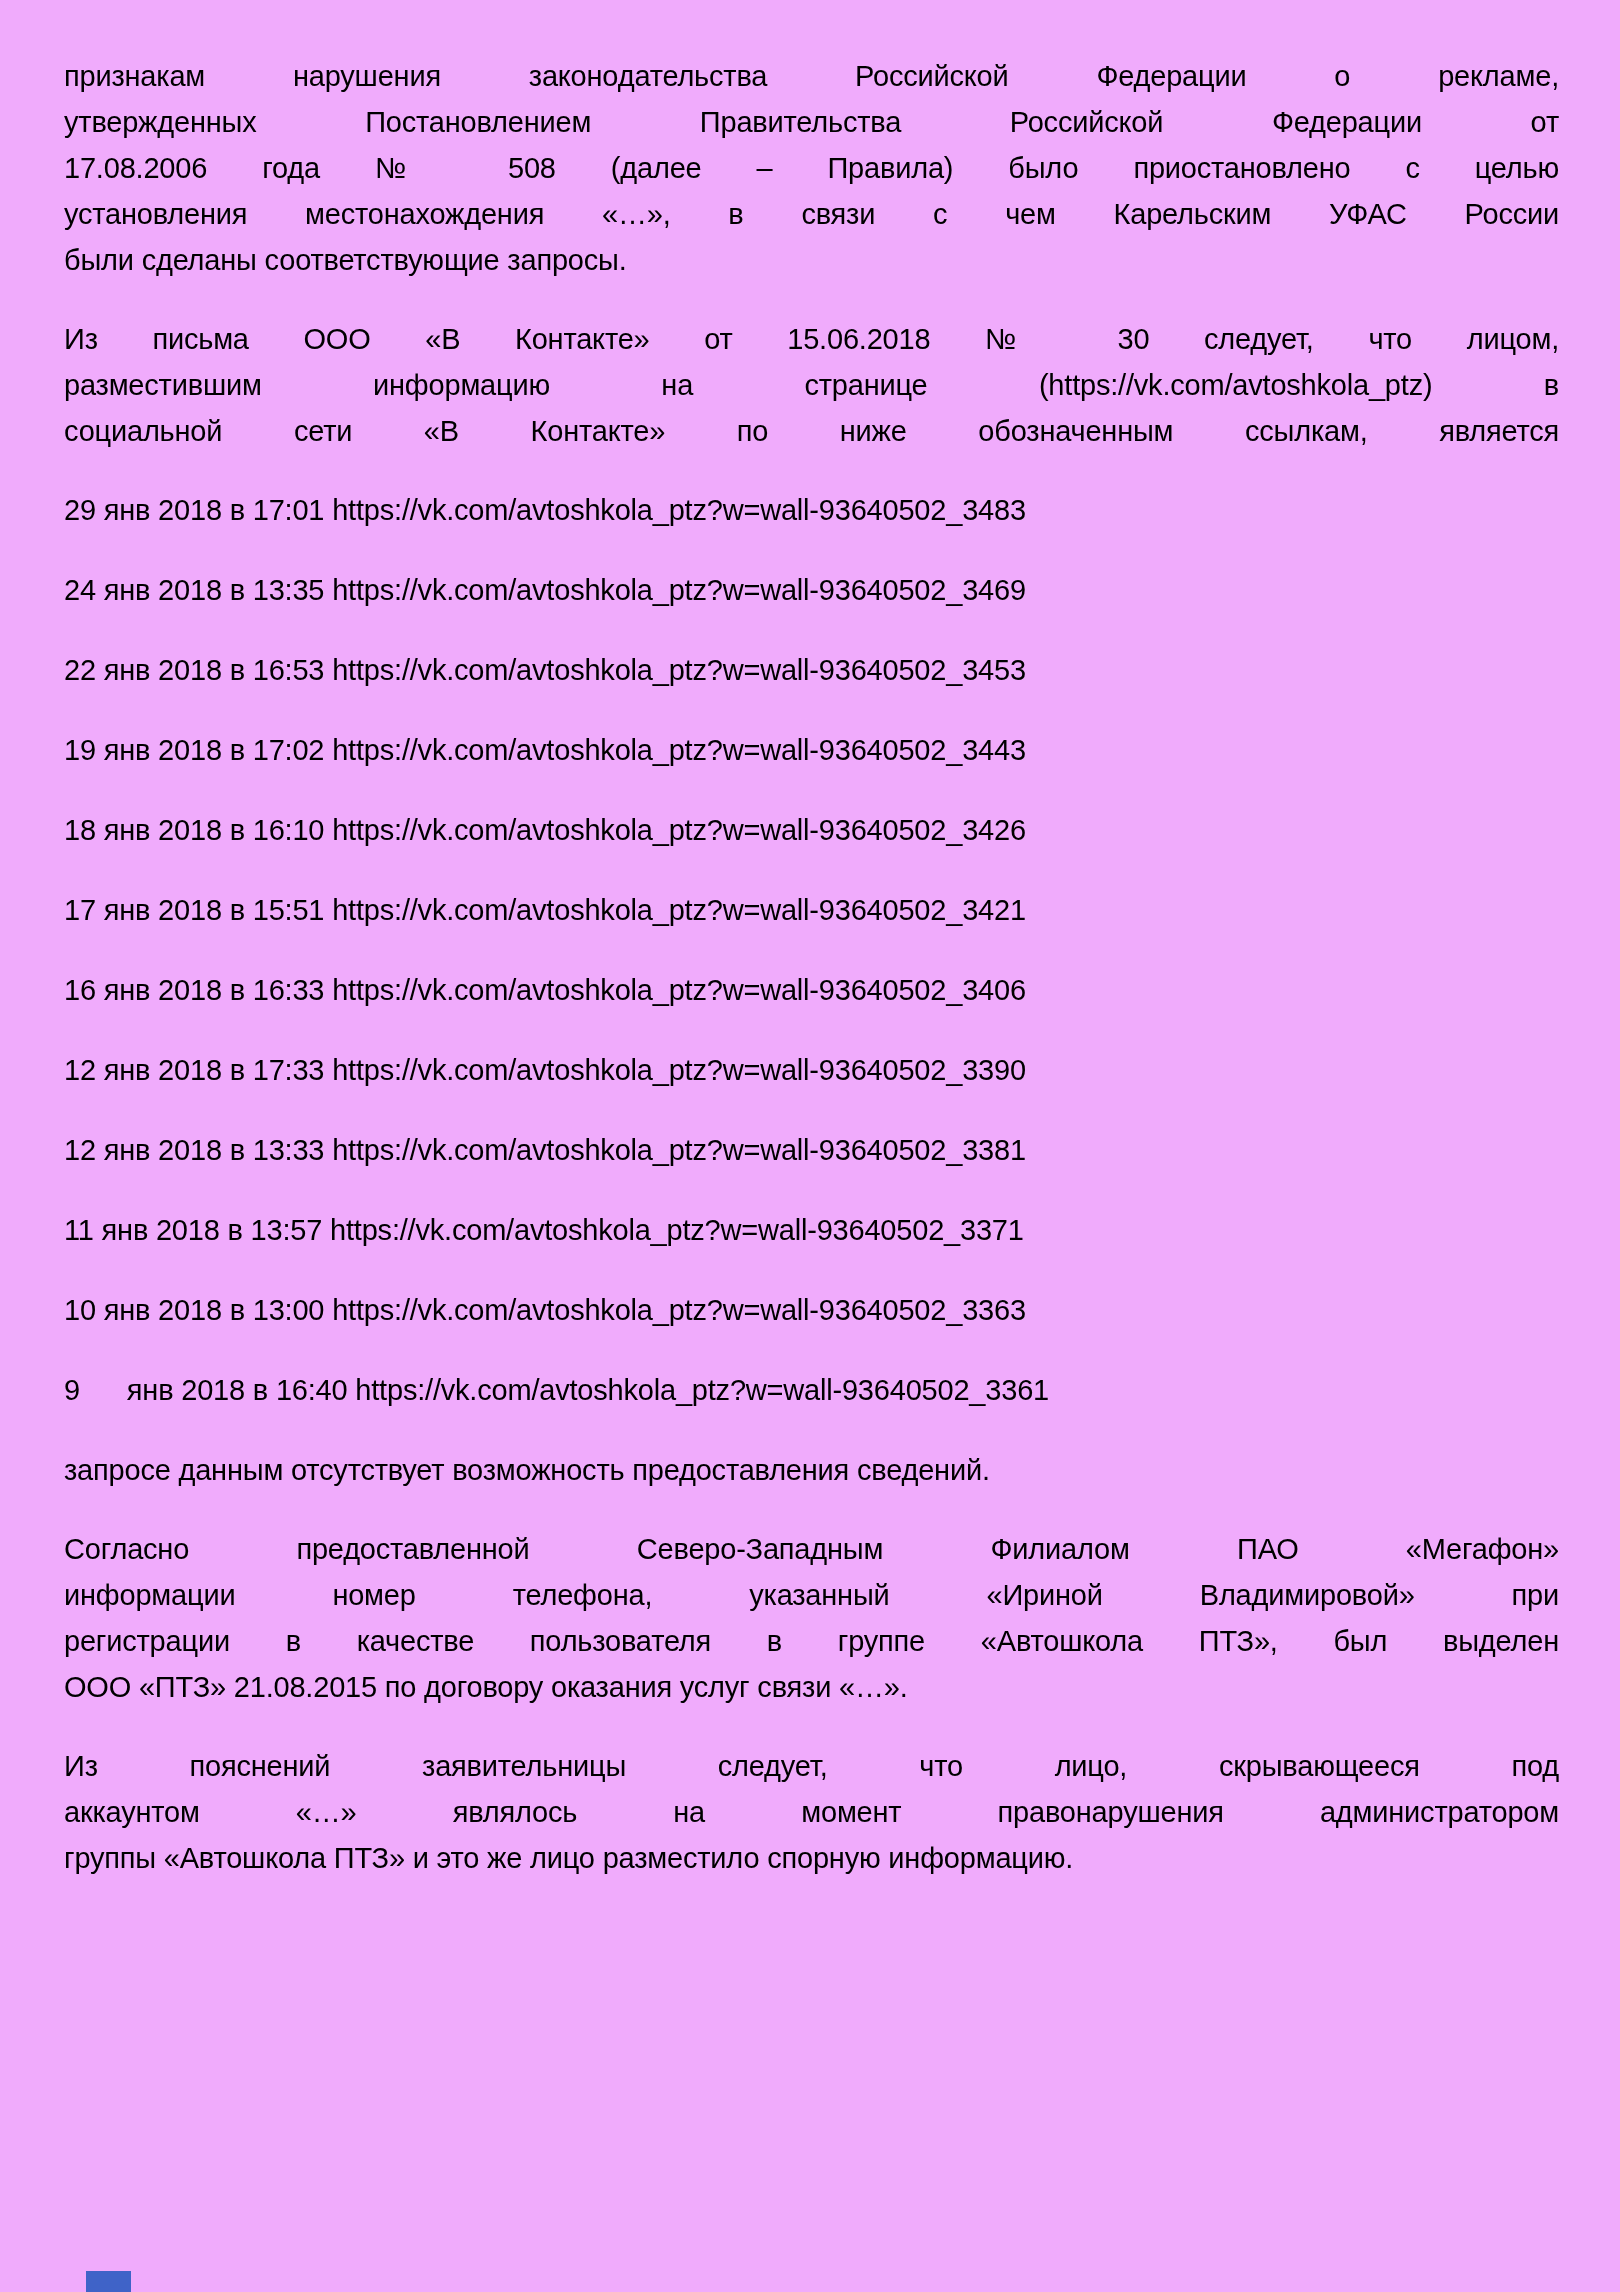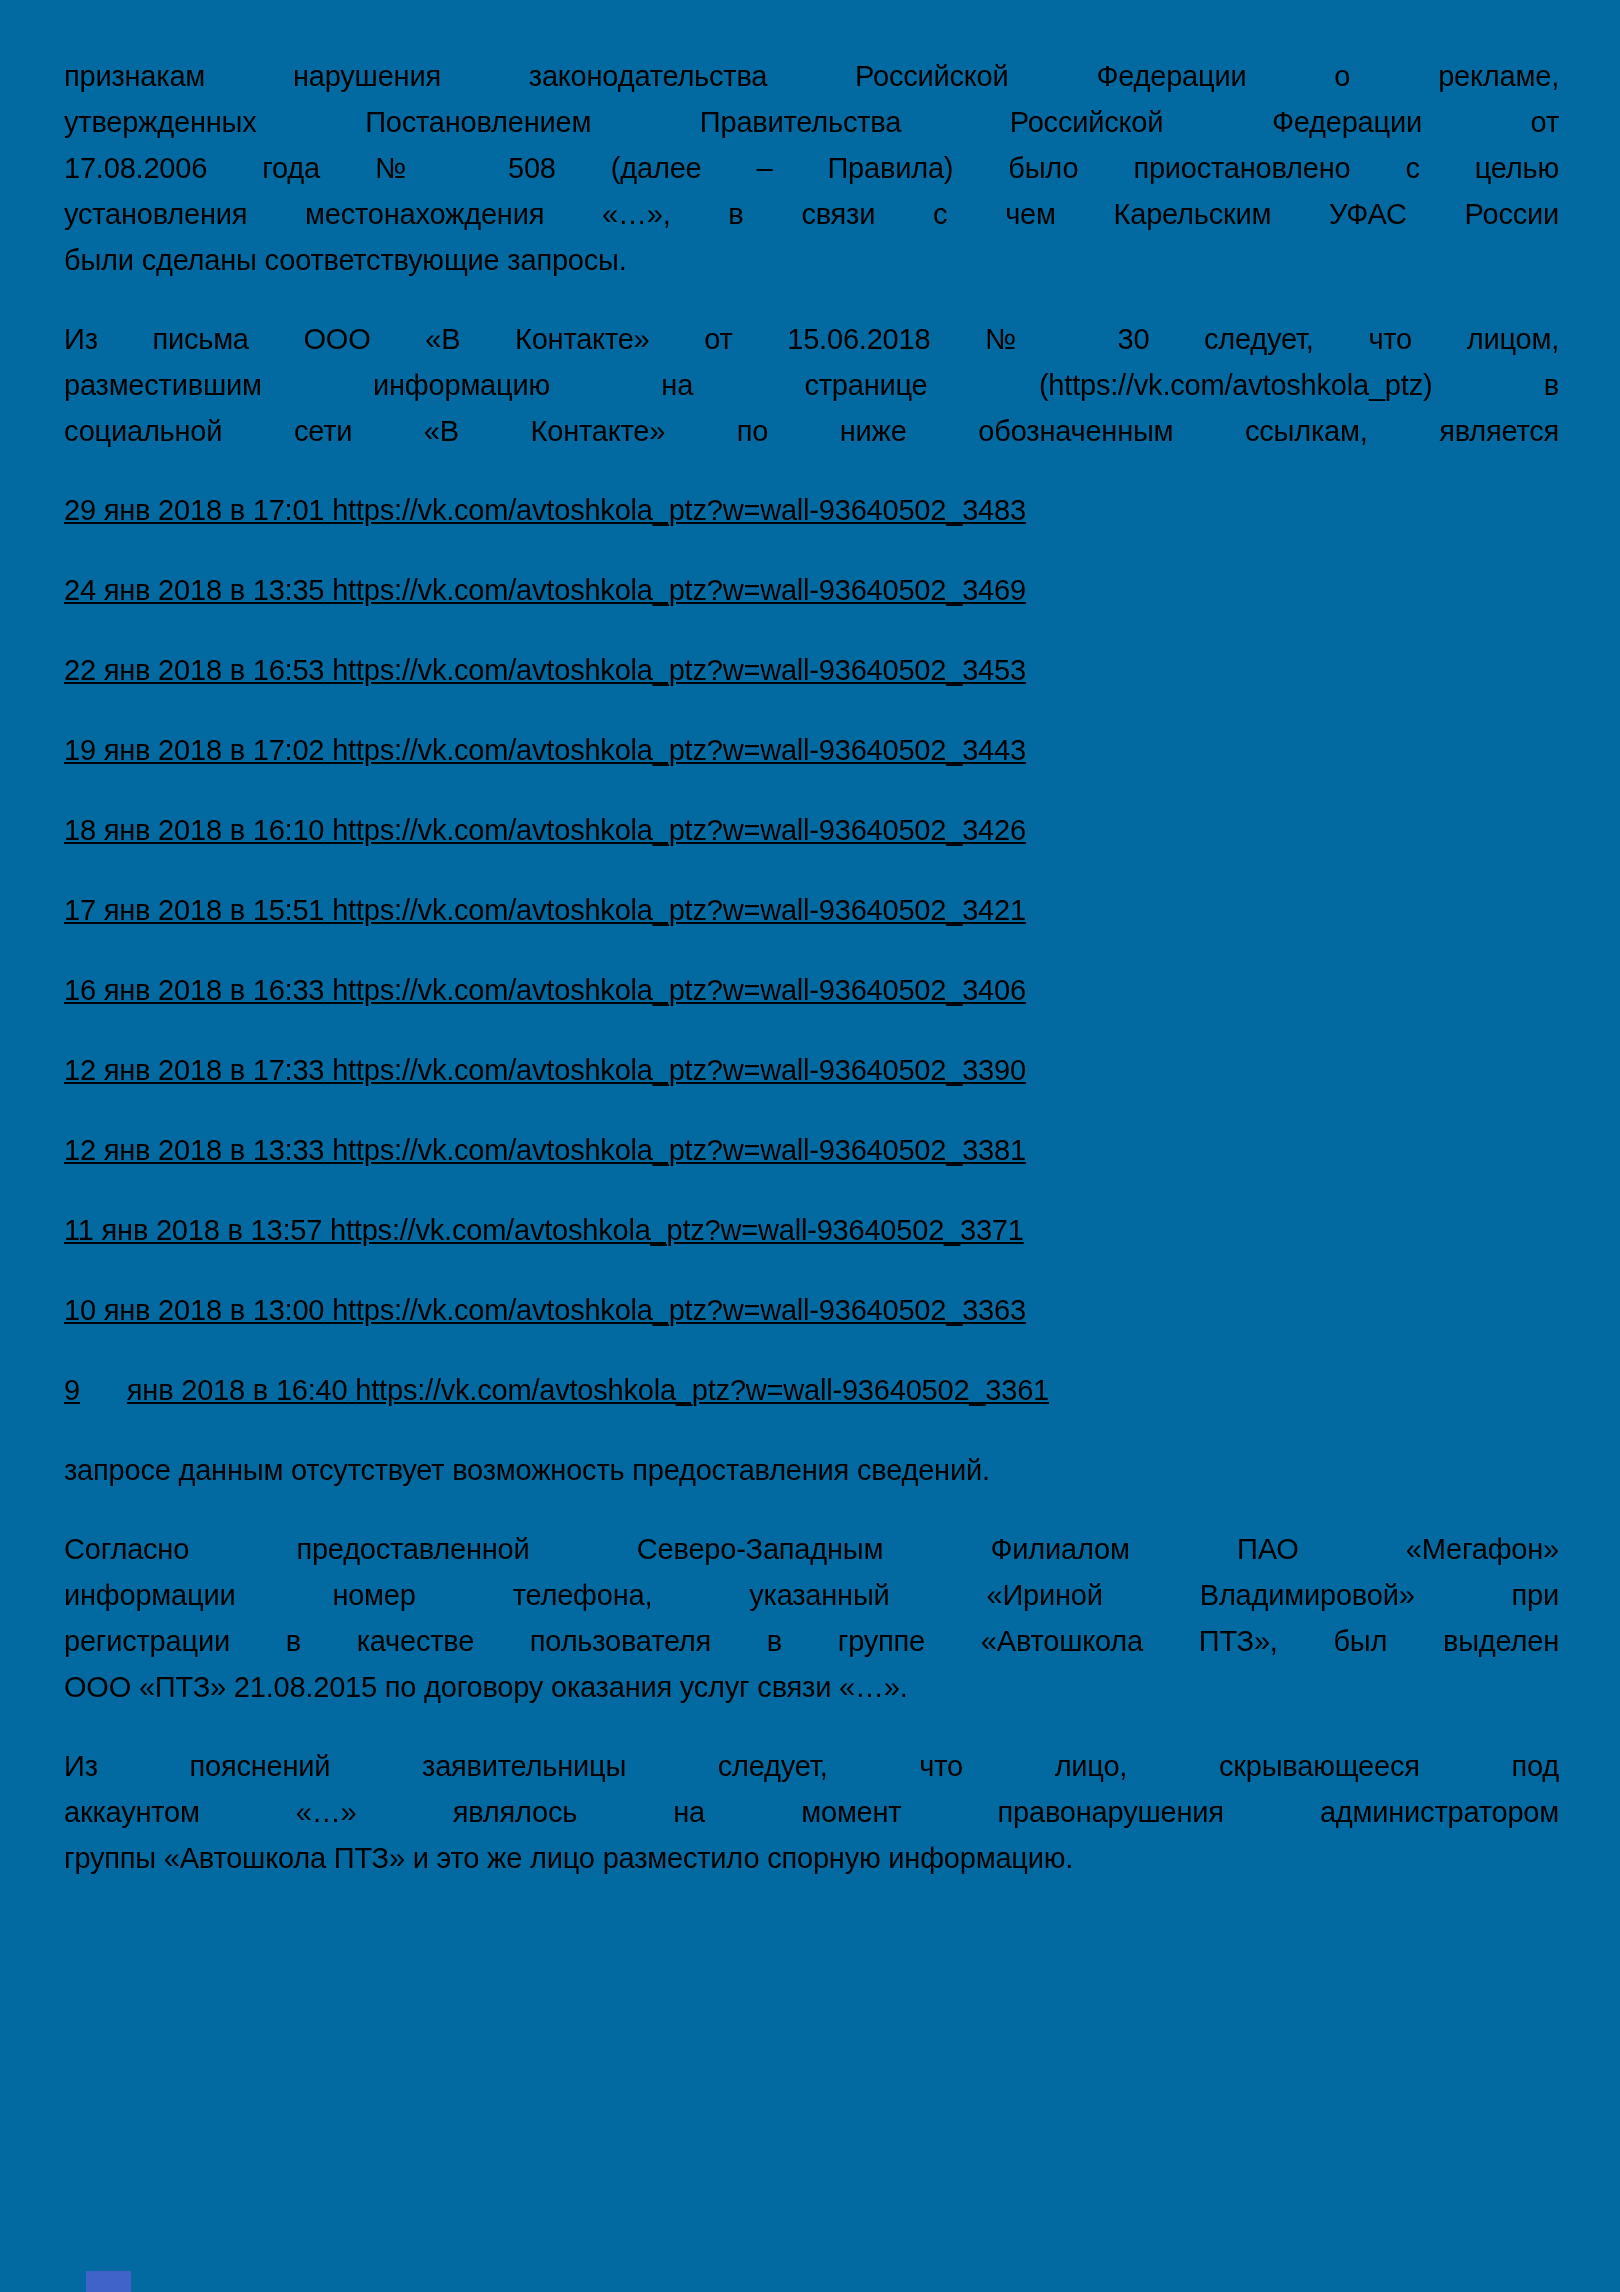--- a/index.html
+++ b/index.html
@@ -6,21 +6,21 @@
     margin: 0;
     padding: 0;
     background: #ffffff;
   }
   .page {
     position: relative;
     width: 1620px;
     height: 2293px;
     box-sizing: border-box;
     padding: 53px 61px 0 64px;
-    background: #0369a1;
+    background: #f0abfc;
     color: #000000;
     font-family: "Liberation Sans", sans-serif;
     font-size: 29px;
     letter-spacing: -0.2px;
     overflow: hidden;
   }
   .para {
     margin: 0 0 33px 0;
   }
   .line {
@@ -29,21 +29,20 @@
     text-align-last: justify;
   }
   .line.last {
     text-align-last: left;
   }
   .link-line {
     line-height: 46px;
     margin: 0 0 34px 0;
     white-space: pre;
     tab-size: 8;
-    text-decoration: underline;
   }
   .blue-marker {
     position: absolute;
     left: 86px;
     top: 2271px;
     width: 45px;
     height: 21.6px;
   }
 </style>
 </head>

